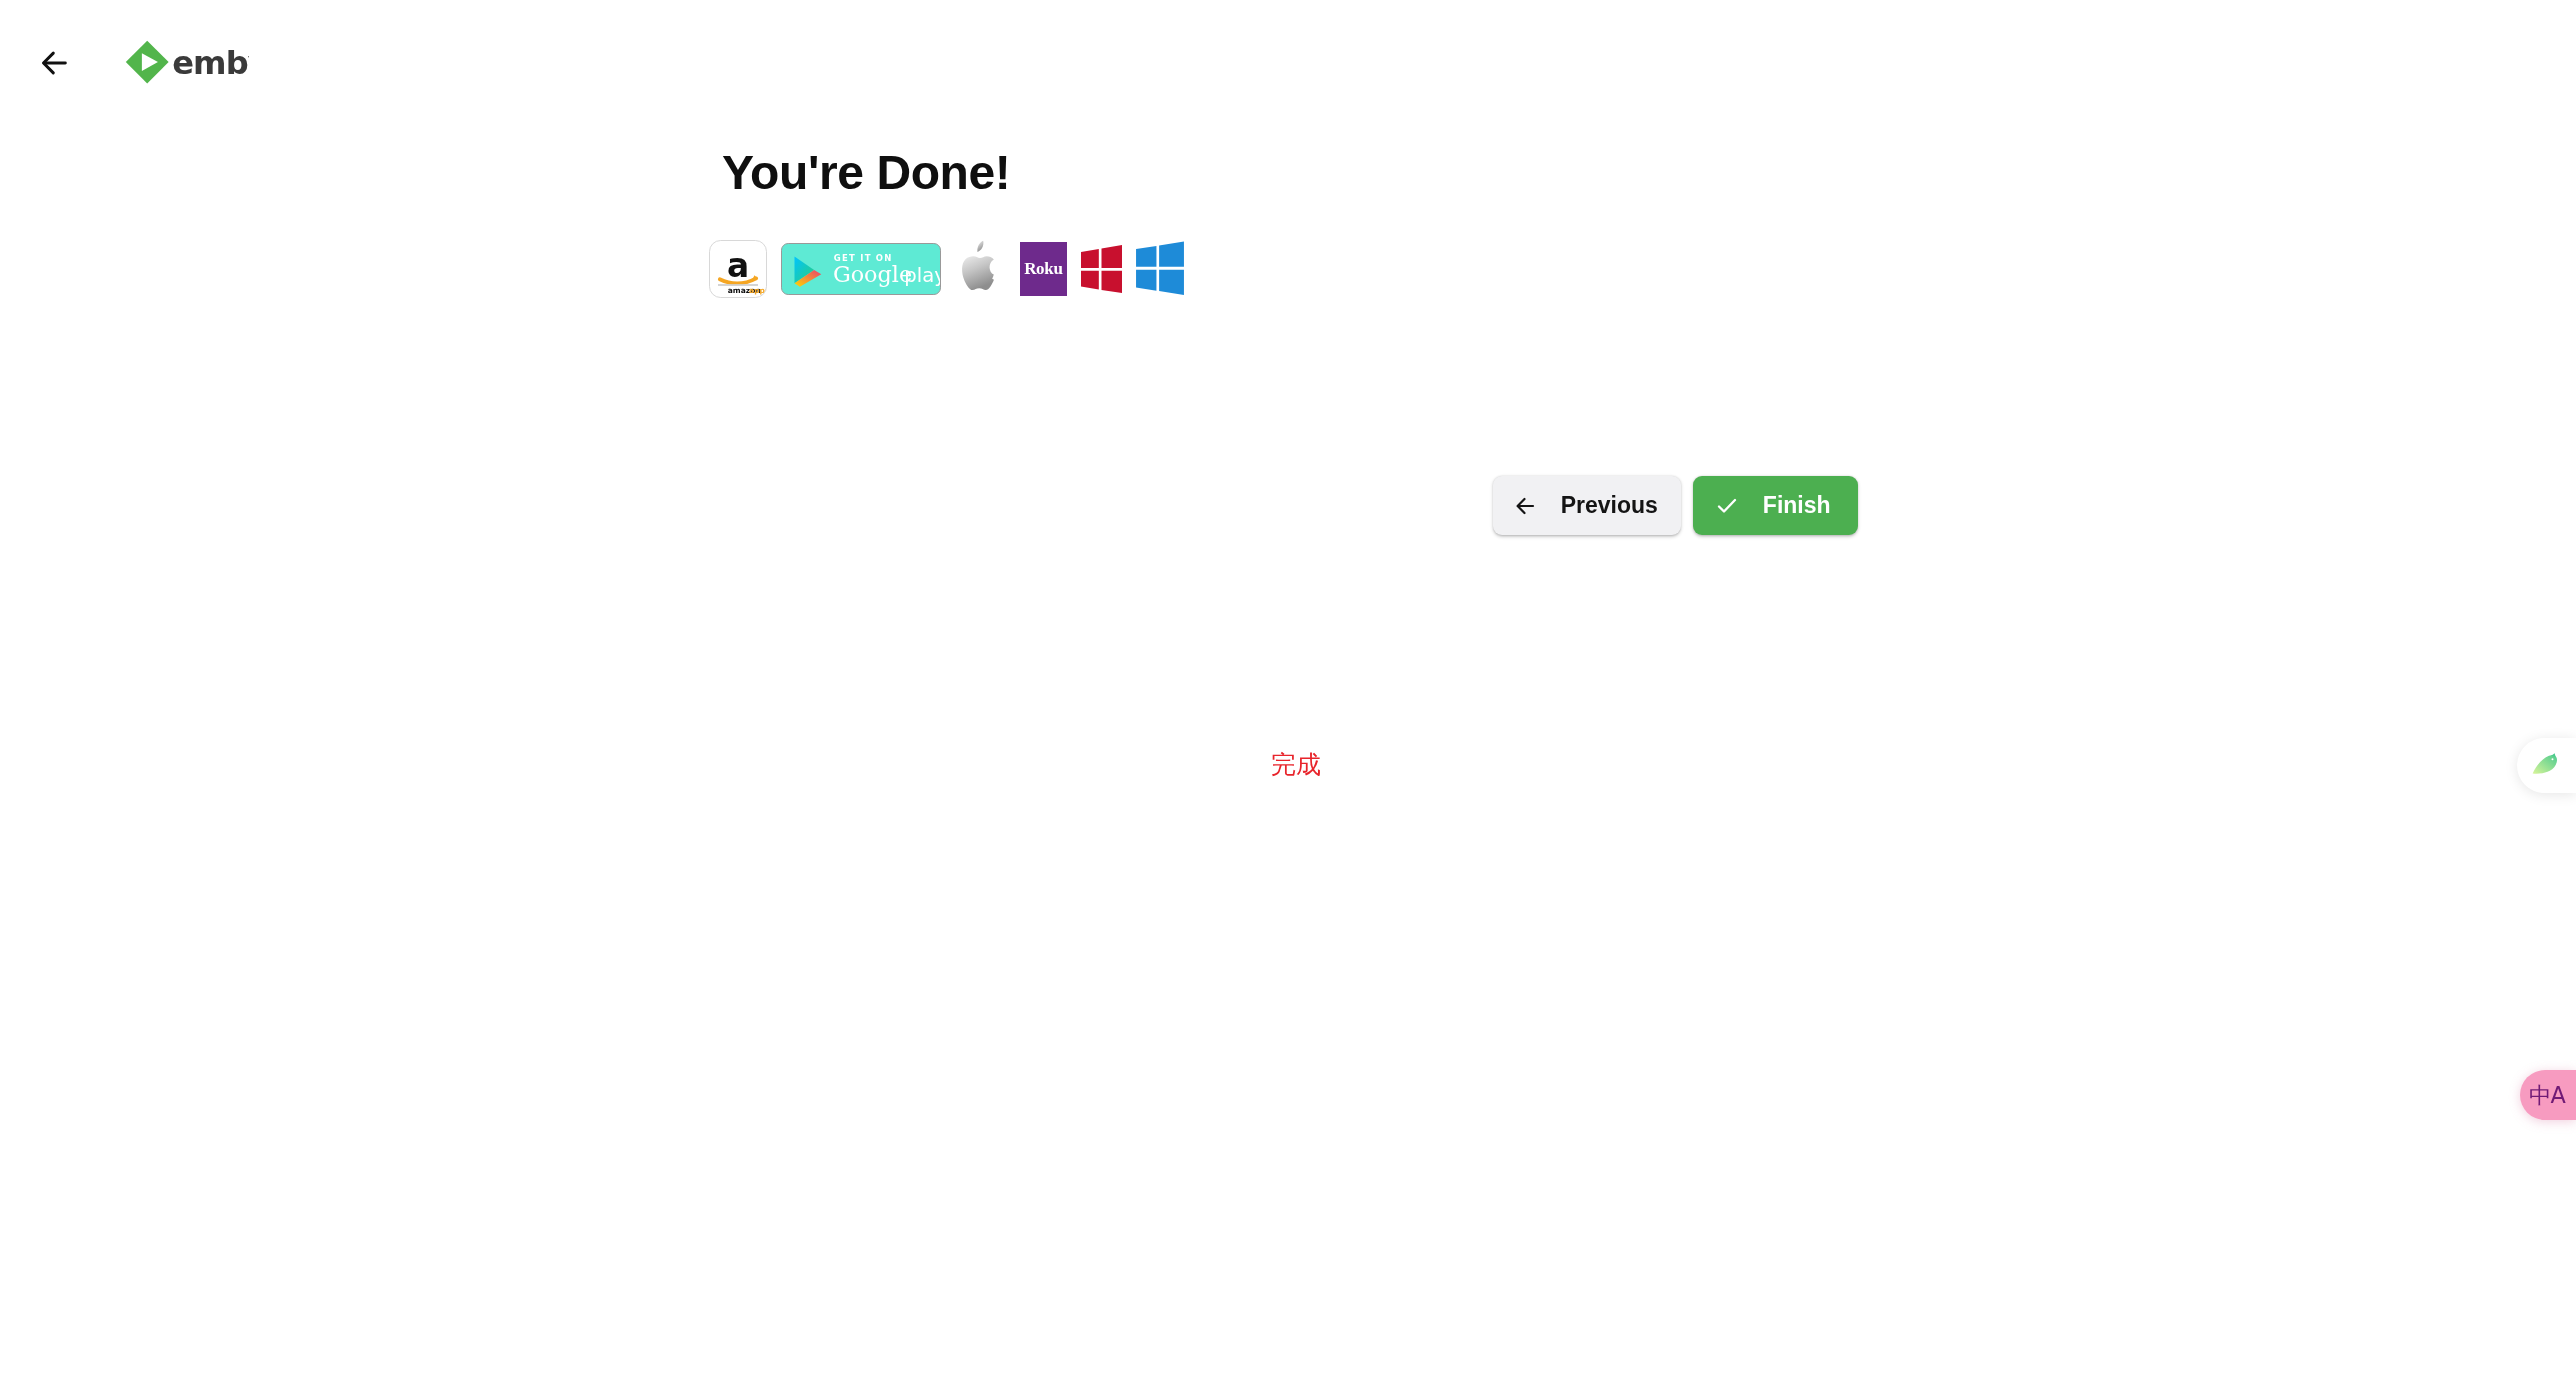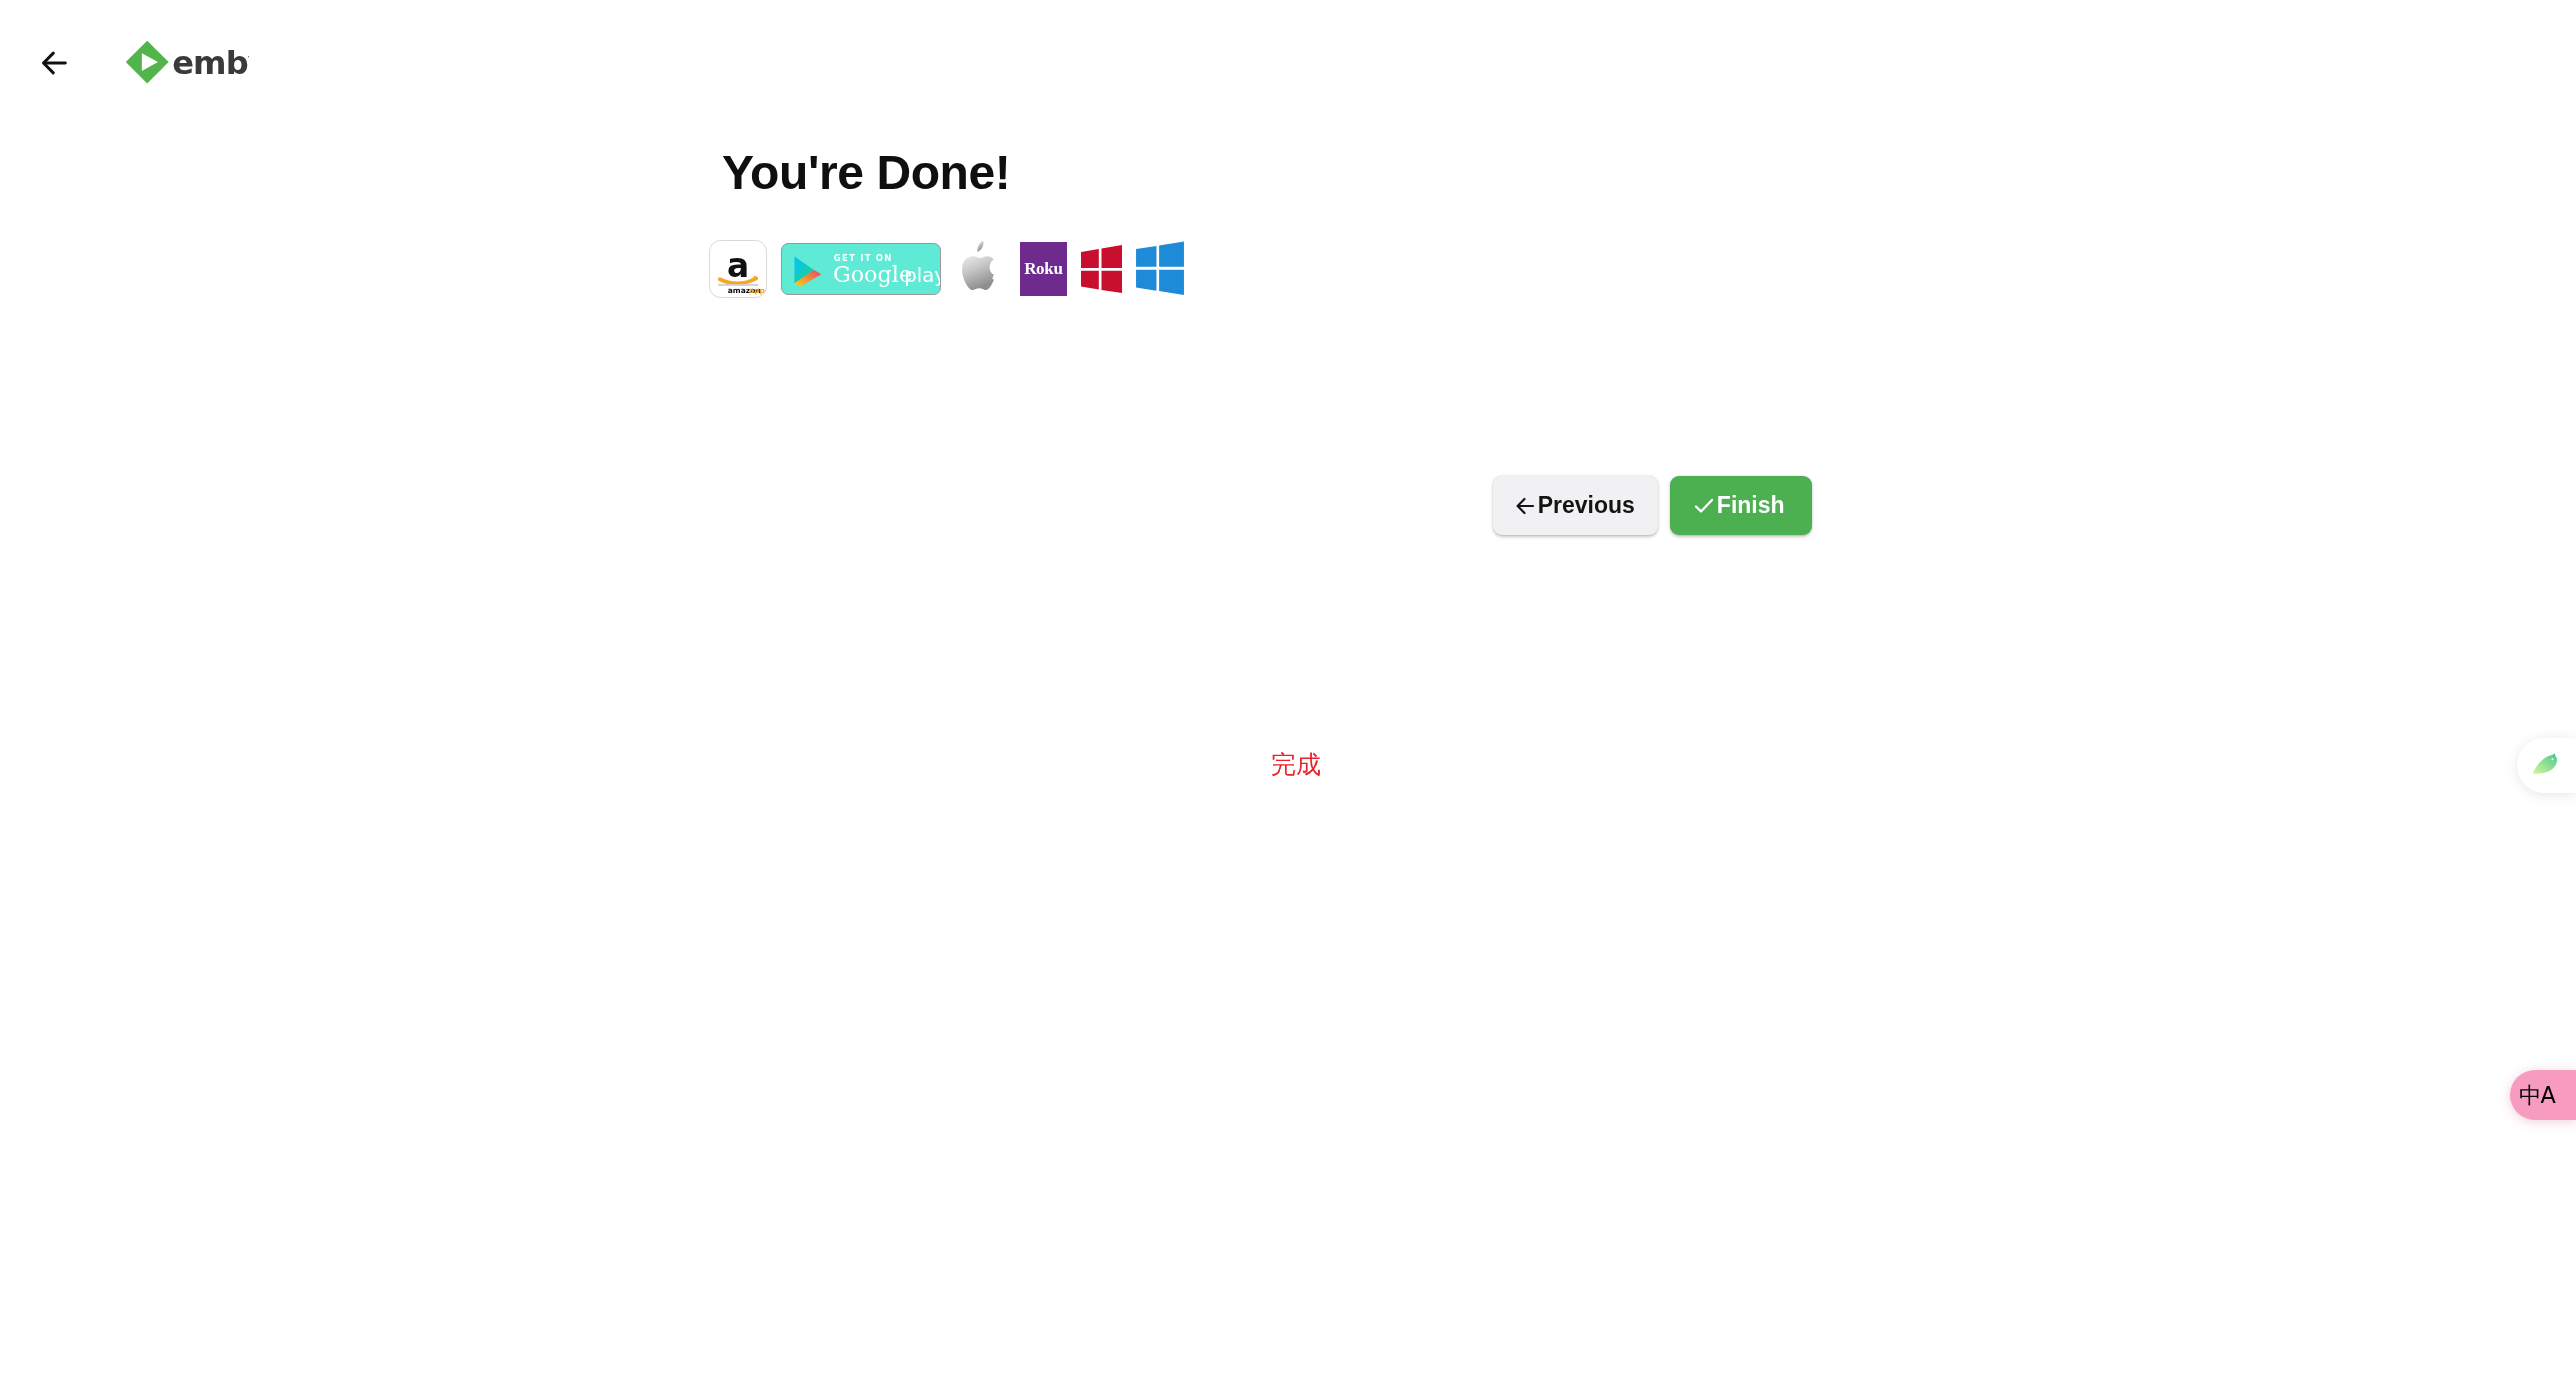--- a/index.html
+++ b/index.html
@@ -128,21 +128,21 @@
     position: absolute;
     left: 1493px;
     top: 476px;
     display: flex;
     align-items: center;
   }
   .btn {
     display: inline-flex;
     align-items: center;
     justify-content: center;
-    gap: 1px;
+    gap: 24px;
     border: none;
     cursor: pointer;
     font-family: "Liberation Sans", sans-serif;
     font-size: 23px;
     font-weight: bold;
     border-radius: 9px;
     box-shadow: 0 1.8px 3.6px rgba(0,0,0,0.18), 0 0.9px 1.8px rgba(0,0,0,0.12);
   }
   .btn-previous {
     background: #F1F1F3;
@@ -189,24 +189,24 @@
     box-shadow: 0 1.8px 12.5px rgba(0,0,0,0.10);
     padding-right: 3.6px;
   }
   .widget-translate {
     top: 1070px;
     width: 54px;
     height: 50px;
     background: #F79BC0;
     border-radius: 25px 0 0 25px;
     box-shadow: 0 1.8px 10.7px rgba(214,120,160,0.35);
-    color: #000000;
+    color: #701a75;
     font-size: 22.4px;
     font-family: "DejaVu Sans", sans-serif;
-    padding-right: 12px;
+    padding-right: 2px;
     letter-spacing: -0.9px;
   }
 </style>
 </head>
 <body>
 
 <div class="topbar">
 
   <button class="back-btn">
     <span>

